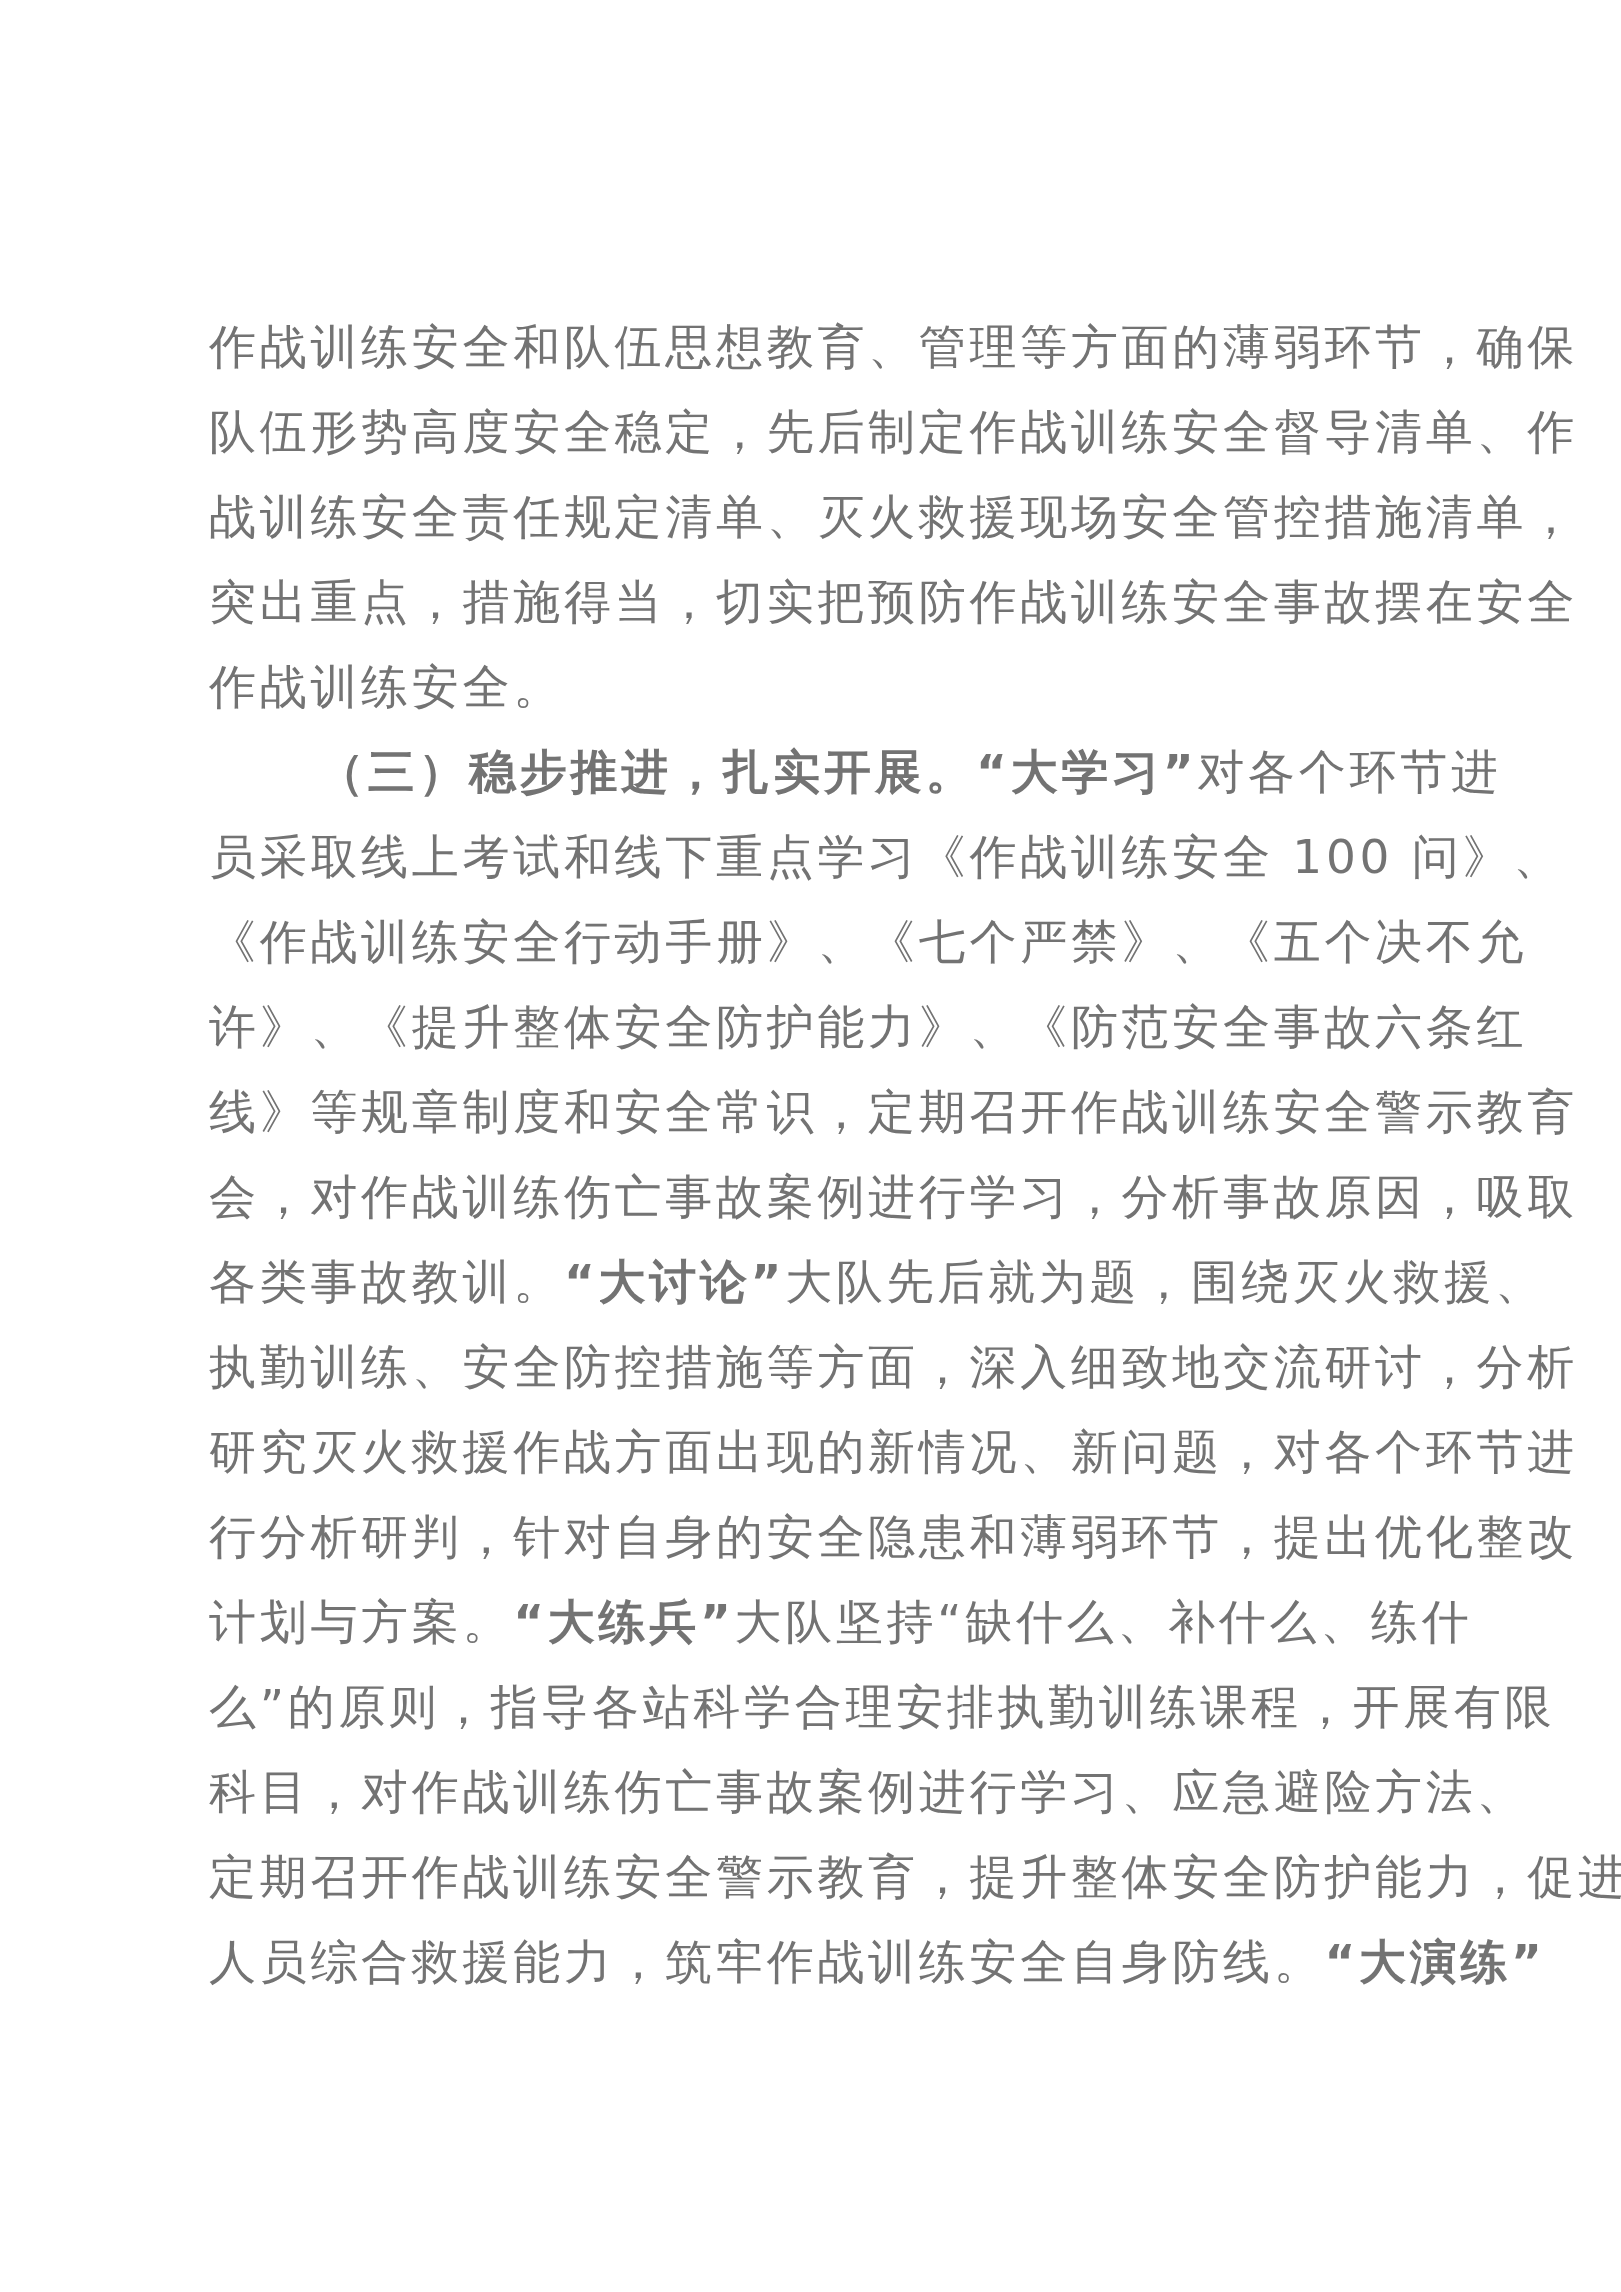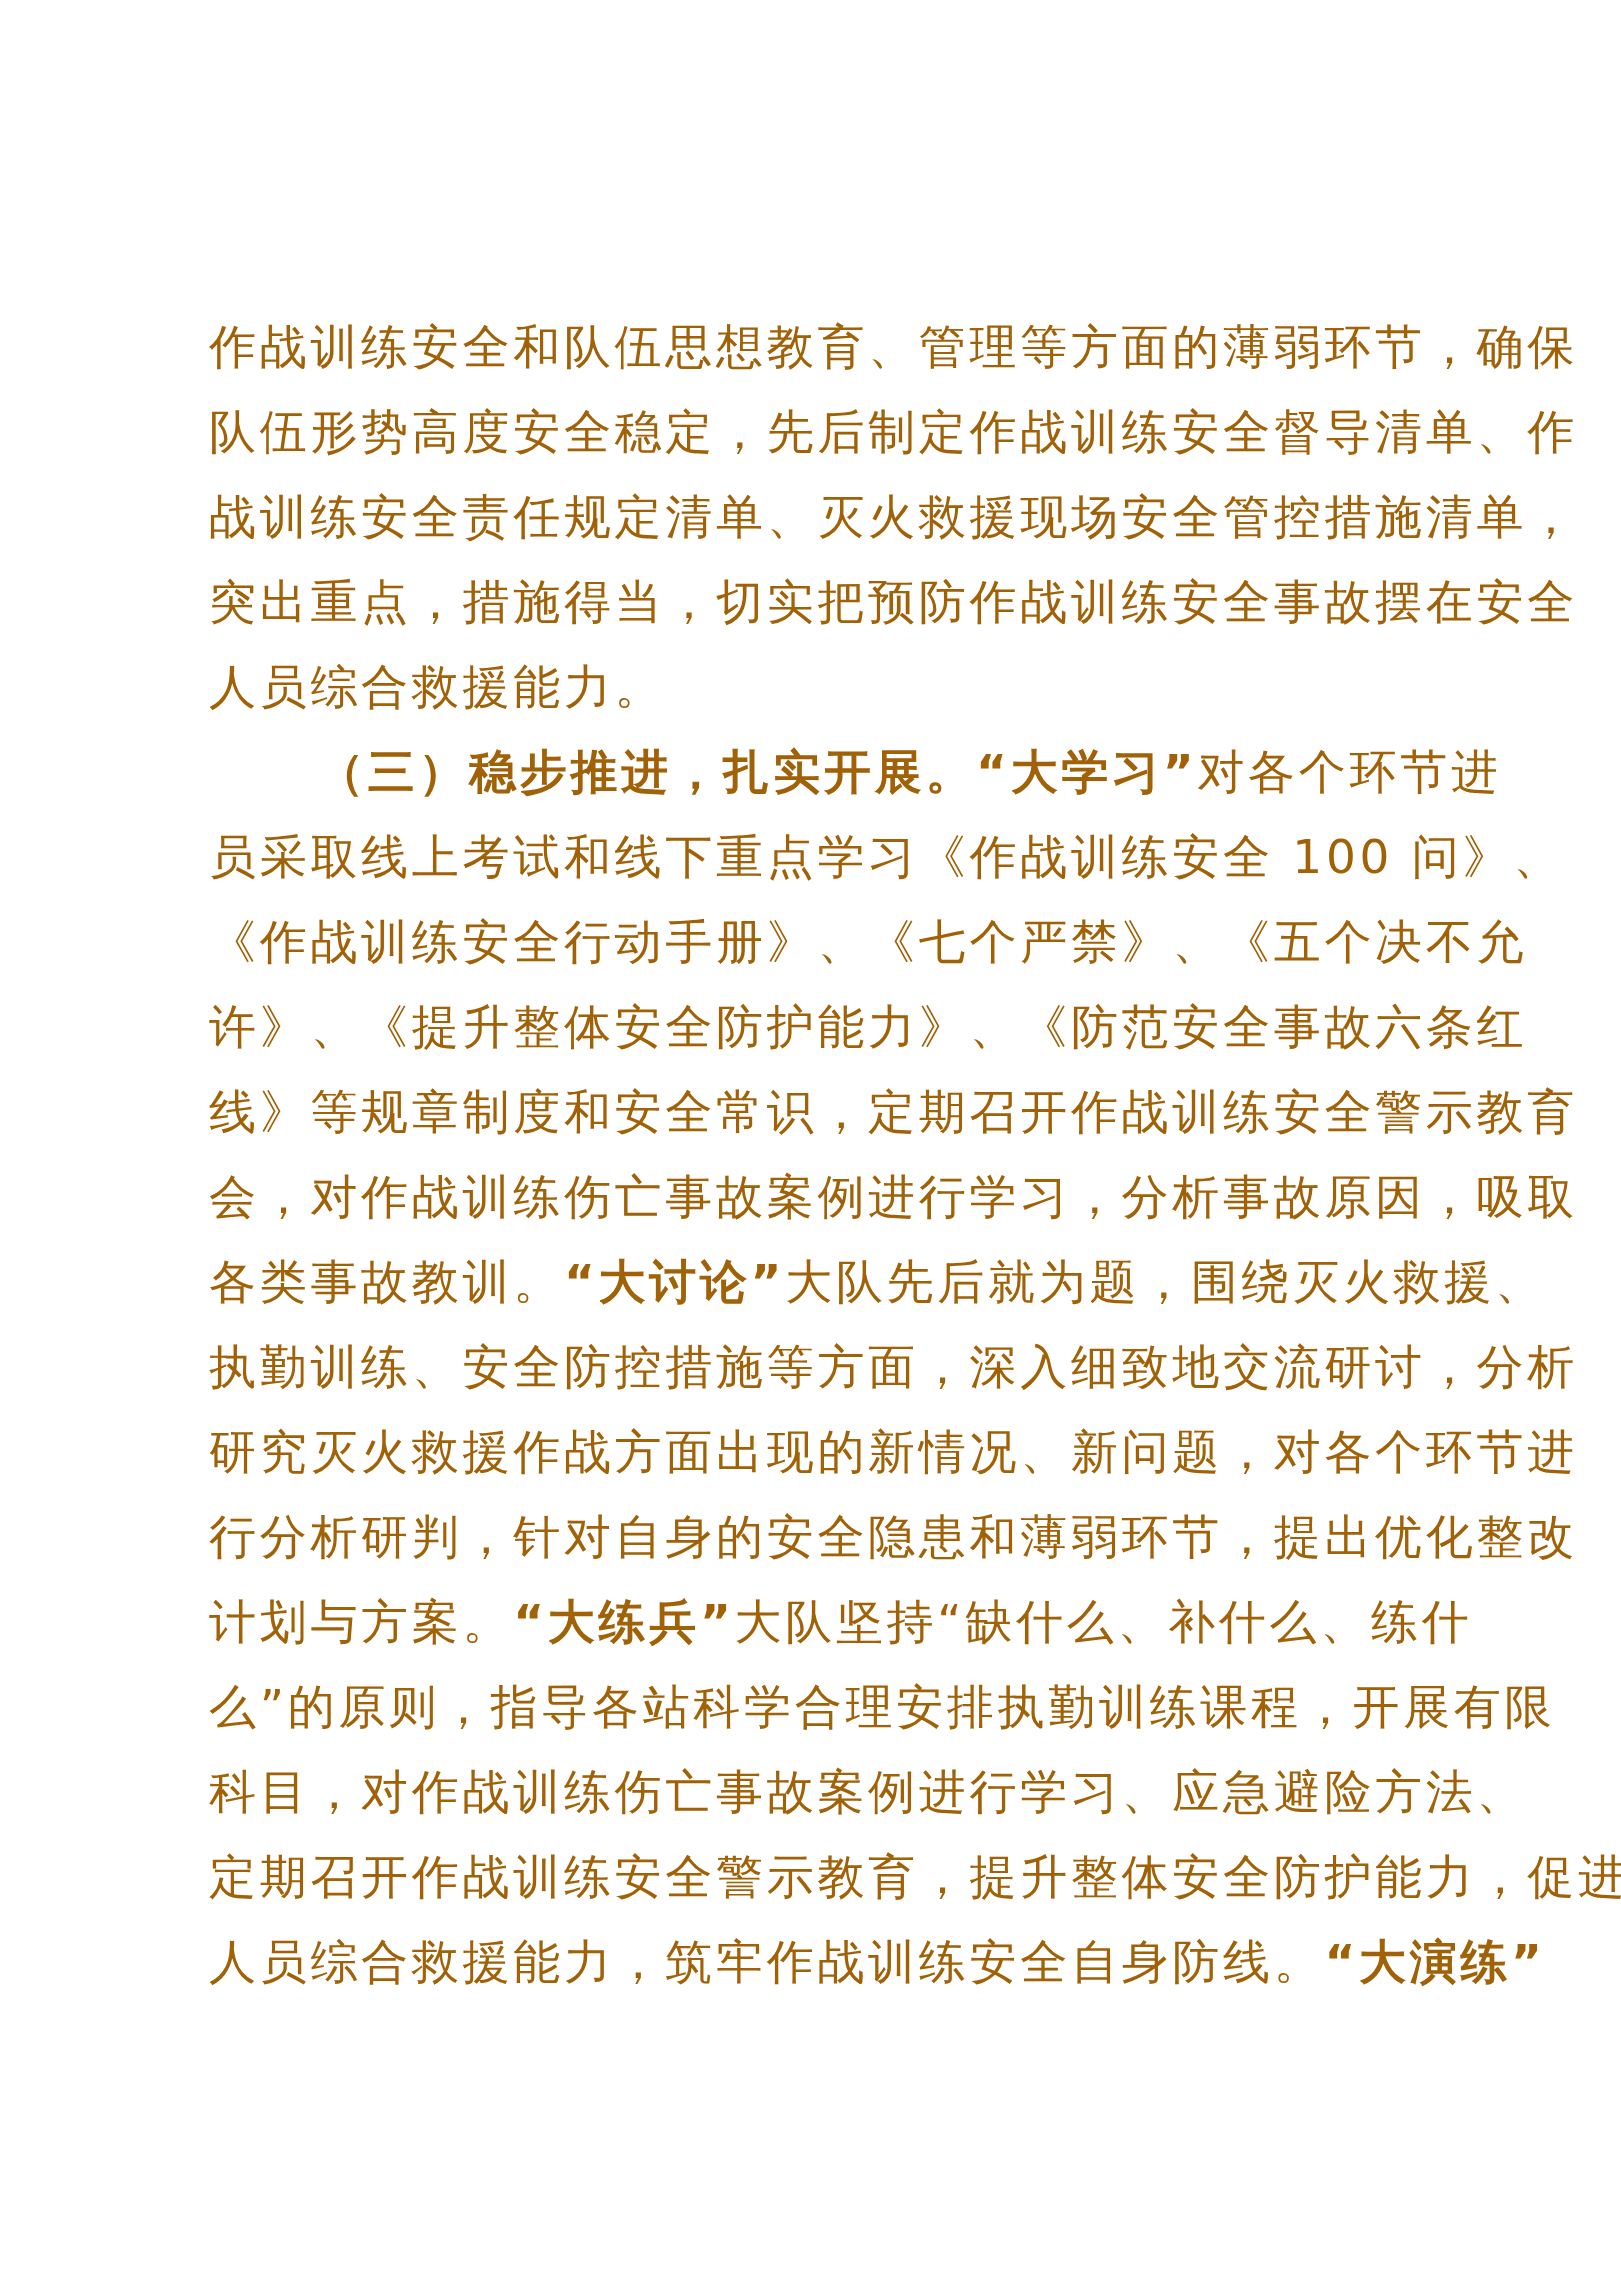--- a/index.html
+++ b/index.html
@@ -4,42 +4,42 @@
 <style>
   html, body { margin: 0; padding: 0; background: #ffffff; }
   body { width: 1621px; height: 2293px; position: relative; overflow: hidden; }
   .page {
     position: absolute;
     left: 209px;
     top: 304px;
     width: 1215px;
     font-family: "DejaVu Sans", "Liberation Sans", sans-serif;
     font-size: 47px;
-    color: #a16207;
+    color: #737373;
   }
   .line {
     height: 85px;
     line-height: 85px;
     white-space: nowrap;
     letter-spacing: 3.7px;
   }
   .indent { padding-left: 108px; }
   b, .bold { font-weight: bold; }
 </style>
 </head>
 <body>
 
 <div class="page">
 
   <div>
     <div class="line">作战训练安全和队伍思想教育、管理等方面的薄弱环节，确保</div>
     <div class="line">队伍形势高度安全稳定，先后制定作战训练安全督导清单、作</div>
     <div class="line">战训练安全责任规定清单、灭火救援现场安全管控措施清单，</div>
     <div class="line">突出重点，措施得当，切实把预防作战训练安全事故摆在安全</div>
-    <div class="line">人员综合救援能力。</div>
+    <div class="line">作战训练安全。</div>
   </div>
 
   <div>
     <div class="line indent"><b>（三）稳步推进，扎实开展。</b><b>“大学习”</b><span>对各个环节进</span></div>
 
     <div class="line">员采取线上考试和线下重点学习《作战训练安全 100 问》、</div>
     <div class="line">《作战训练安全行动手册》、《七个严禁》、《五个决不允</div>
     <div class="line">许》、《提升整体安全防护能力》、《防范安全事故六条红</div>
     <div class="line">线》等规章制度和安全常识，定期召开作战训练安全警示教育</div>
     <div class="line">会，对作战训练伤亡事故案例进行学习，分析事故原因，吸取</div>

